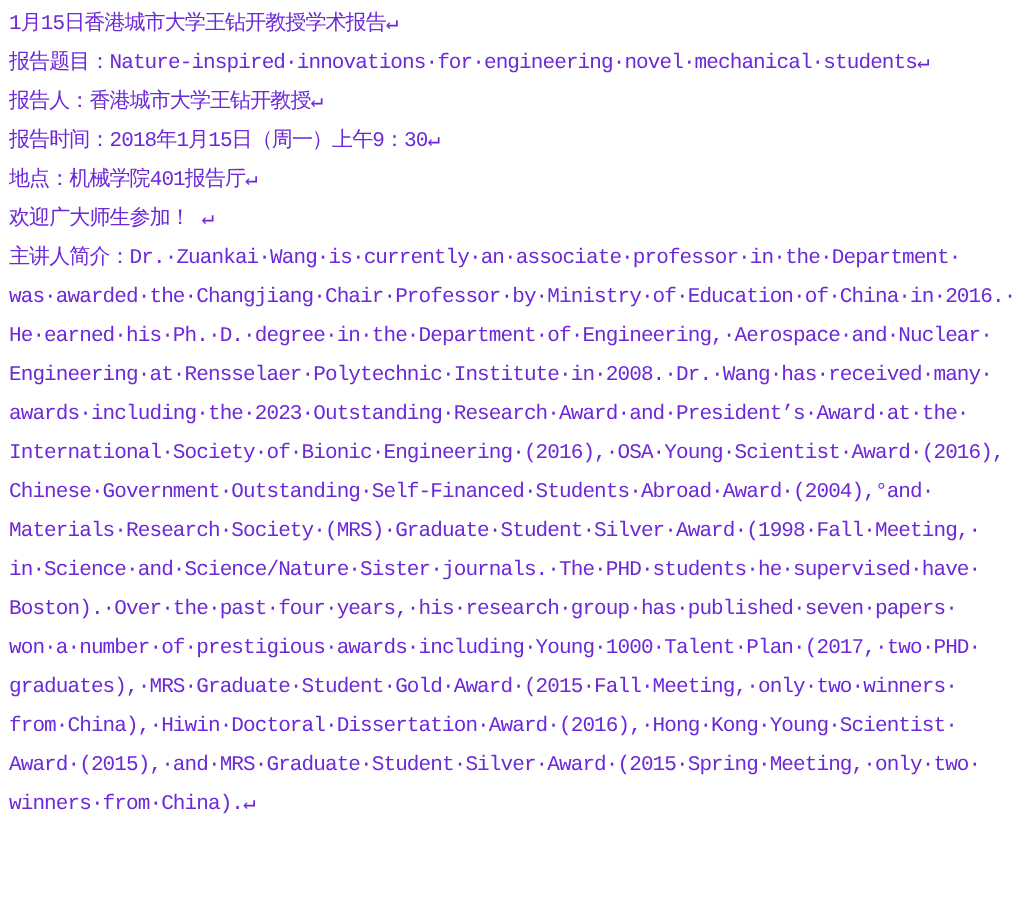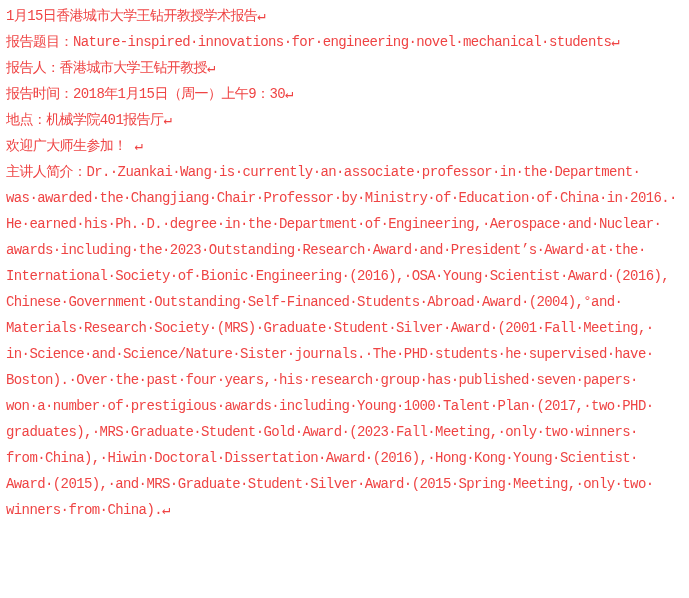--- a/index.html
+++ b/index.html
@@ -11,21 +11,21 @@
     height: 598px;
     background: #ffffff;
     overflow: hidden;
   }
   .doc-page {
     box-sizing: border-box;
     width: 689px;
     height: 598px;
     padding: 3px 0 0 6px;
     background: #ffffff;
-    color: #ef4444;
+    color: #6d28d9;
     font-family: "Liberation Mono", "DejaVu Sans Mono", monospace;
     font-size: 14px;
     letter-spacing: -0.6px;
     cursor: text;
   }
   .doc-line {
     height: 26px;
     line-height: 26px;
     white-space: pre;
     overflow: visible;
@@ -37,24 +37,25 @@
 <div class="doc-page">
   <div class="doc-line">1月15日香港城市大学王钻开教授学术报告↵</div>
   <div class="doc-line">报告题目：Nature-inspired·innovations·for·engineering·novel·mechanical·students↵</div>
   <div class="doc-line">报告人：香港城市大学王钻开教授↵</div>
   <div class="doc-line">报告时间：2018年1月15日（周一）上午9：30↵</div>
   <div class="doc-line">地点：机械学院401报告厅↵</div>
   <div class="doc-line">欢迎广大师生参加！ ↵</div>
   <div class="doc-line">主讲人简介：Dr.·Zuankai·Wang·is·currently·an·associate·professor·in·the·Department·</div>
   <div class="doc-line">was·awarded·the·Changjiang·Chair·Professor·by·Ministry·of·Education·of·China·in·2016.·</div>
   <div class="doc-line">He·earned·his·Ph.·D.·degree·in·the·Department·of·Engineering,·Aerospace·and·Nuclear·</div>
+  <div class="doc-line">Engineering·at·Rensselaer·Polytechnic·Institute·in·2008.·Dr.·Wang·has·received·many·</div>
   <div class="doc-line">awards·including·the·2023·Outstanding·Research·Award·and·President’s·Award·at·the·</div>
   <div class="doc-line">International·Society·of·Bionic·Engineering·(2016),·OSA·Young·Scientist·Award·(2016),</div>
   <div class="doc-line">Chinese·Government·Outstanding·Self-Financed·Students·Abroad·Award·(2004),°and·</div>
-  <div class="doc-line">Materials·Research·Society·(MRS)·Graduate·Student·Silver·Award·(2001·Fall·Meeting,·</div>
+  <div class="doc-line">Materials·Research·Society·(MRS)·Graduate·Student·Silver·Award·(1998·Fall·Meeting,·</div>
   <div class="doc-line">in·Science·and·Science/Nature·Sister·journals.·The·PHD·students·he·supervised·have·</div>
   <div class="doc-line">Boston).·Over·the·past·four·years,·his·research·group·has·published·seven·papers·</div>
   <div class="doc-line">won·a·number·of·prestigious·awards·including·Young·1000·Talent·Plan·(2017,·two·PHD·</div>
-  <div class="doc-line">graduates),·MRS·Graduate·Student·Gold·Award·(2023·Fall·Meeting,·only·two·winners·</div>
+  <div class="doc-line">graduates),·MRS·Graduate·Student·Gold·Award·(2015·Fall·Meeting,·only·two·winners·</div>
   <div class="doc-line">from·China),·Hiwin·Doctoral·Dissertation·Award·(2016),·Hong·Kong·Young·Scientist·</div>
   <div class="doc-line">Award·(2015),·and·MRS·Graduate·Student·Silver·Award·(2015·Spring·Meeting,·only·two·</div>
   <div class="doc-line">winners·from·China).↵</div>
 </div>
 
 </body></html>

